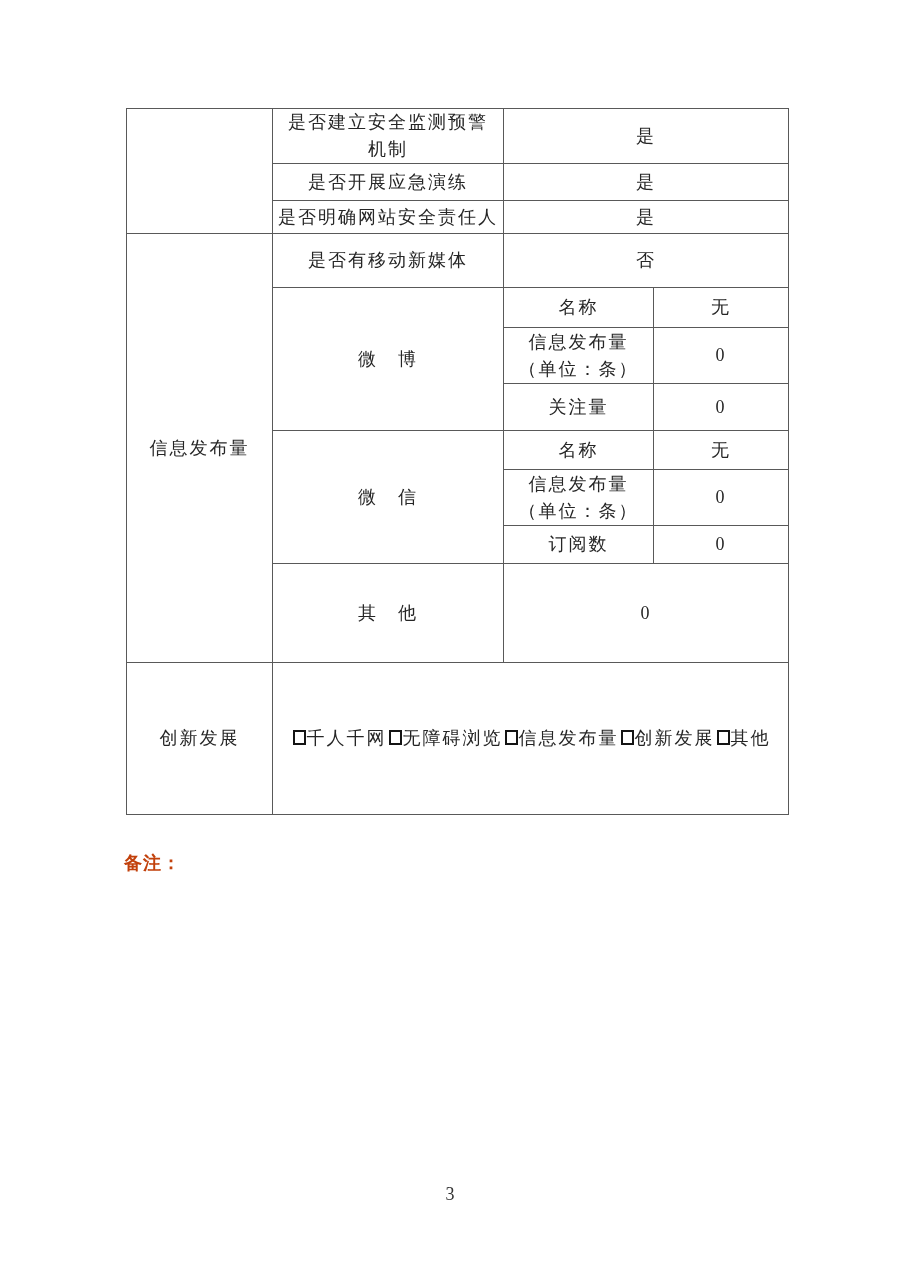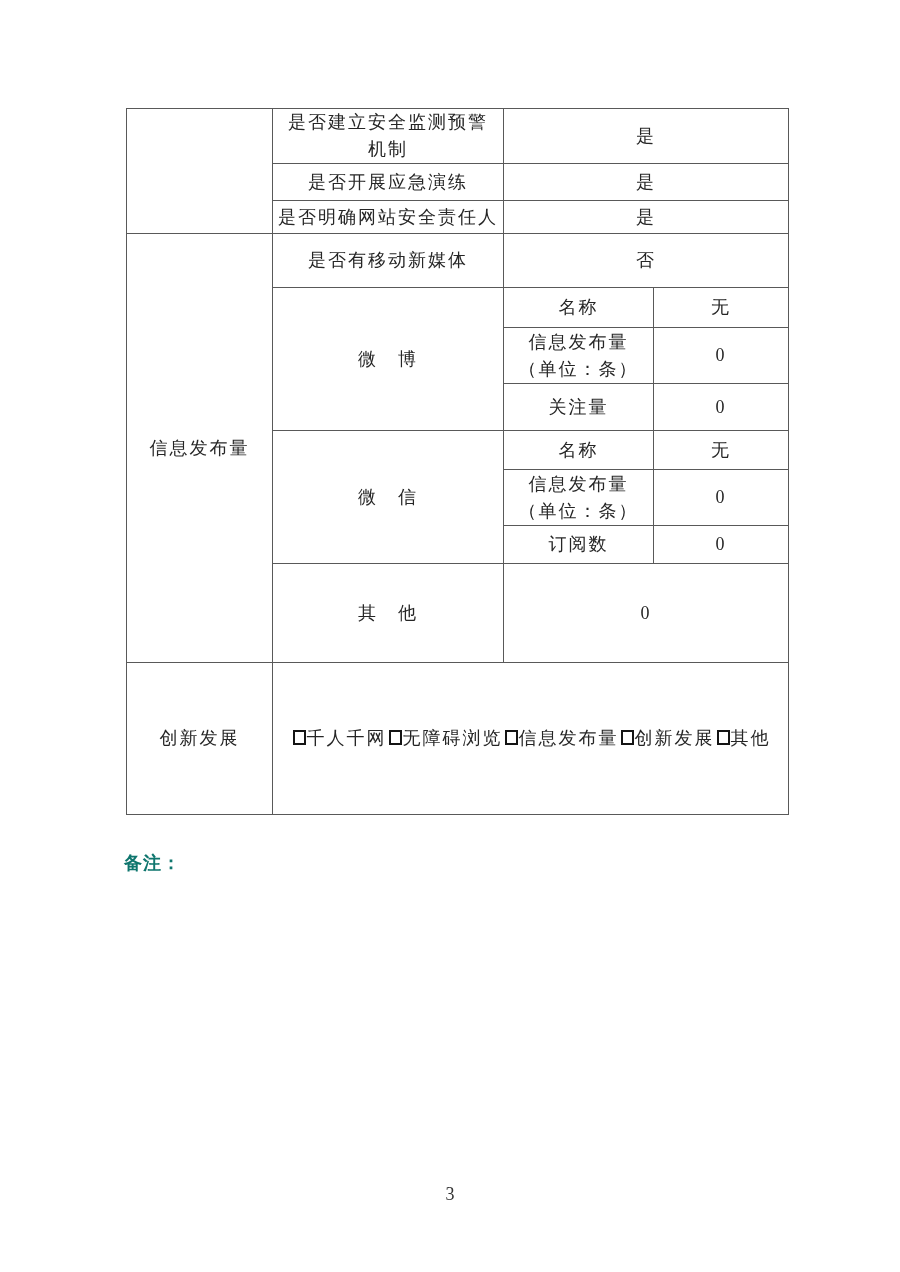--- a/index.html
+++ b/index.html
@@ -45,21 +45,21 @@
     margin: 0 1px 0 2px;
     background: #ffffff;
   }
   .remark {
     position: absolute;
     left: 124px;
     top: 851px;
     font-size: 18px;
     font-weight: bold;
     letter-spacing: 1px;
-    color: #0f766e;
+    color: #c2410c;
   }
   .page-number {
     position: absolute;
     left: 0;
     right: 0;
     top: 1184px;
     text-align: center;
     font-size: 18px;
     color: #333333;
   }

